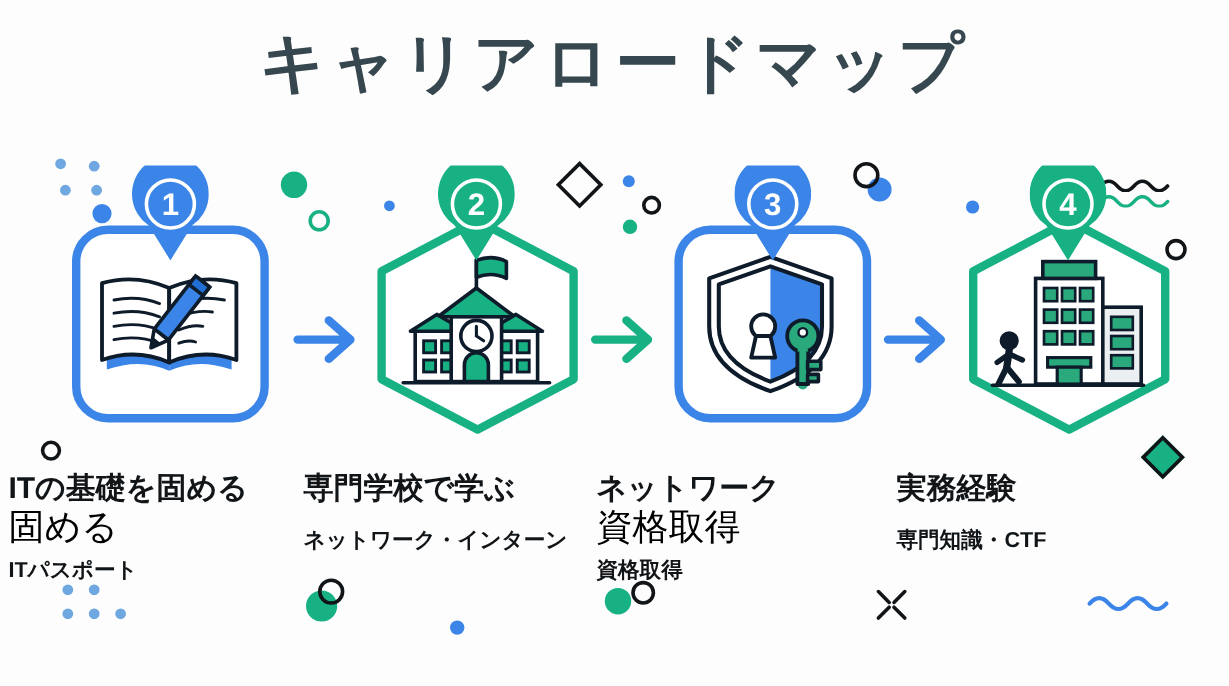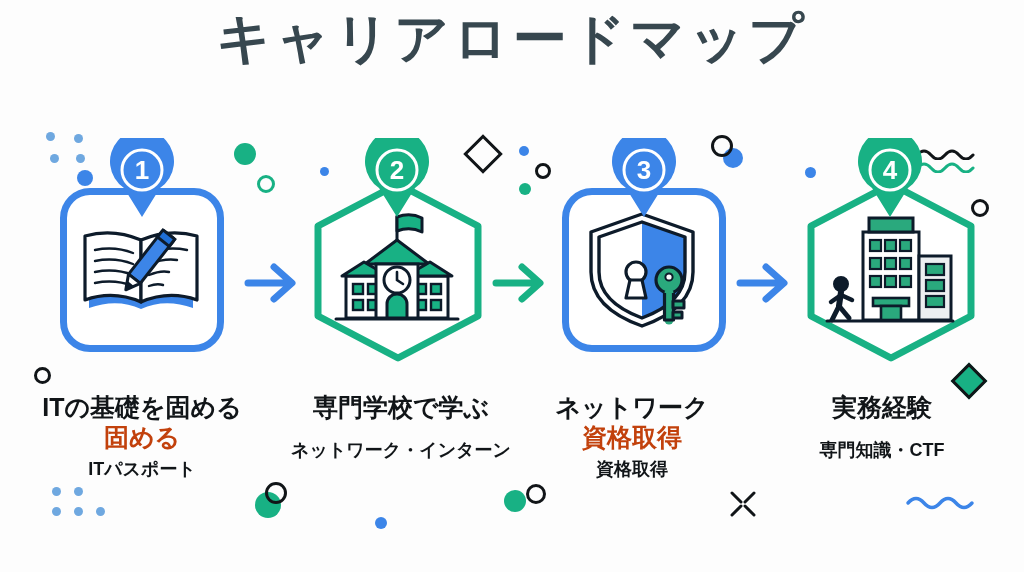--- a/index.html
+++ b/index.html
@@ -12,21 +12,21 @@
     width: 1024px;
     height: 572px;
     background: #fdfdfd;
     overflow: hidden;
     font-family: "Liberation Sans", "DejaVu Sans", sans-serif;
   }
 
   
   .title {
     position: absolute;
-    top: 9px;
+    top: 24px;
     left: 0;
     width: 1024px;
     text-align: center;
     font-size: 54px;
     font-weight: bold;
     color: #37474f;
     letter-spacing: 4px;
     line-height: 1.1;
     white-space: nowrap;
   }
@@ -117,38 +117,37 @@
     position: absolute;
     top: 392px;
     left: 0;
     width: 1024px;
     height: 110px;
   }
   .label-block {
     position: absolute;
     top: 0;
     width: 270px;
-    text-align: center;
   }
   .label-block.l1 { left: 7px; }
-  .label-block.l2 { left: 266px; }
+  .label-block.l2 { left: 253px; }
   .label-block.l3 { left: 497px; }
   .label-block.l4 { left: 747px; }
   .label-main {
     font-size: 25px;
     font-weight: bold;
     color: #111518;
     line-height: 1.2;
     letter-spacing: 0px;
     white-space: nowrap;
   }
   .label-main2 {
-    font-size: 25px;
-    font-weight: bold;
-    color: #c2410c;
+    font-size: 30px;
+    font-weight: normal;
+    color: #000000;
     line-height: 1.2;
     white-space: nowrap;
   }
   .label-sub {
     margin-top: 7px;
     font-size: 18px;
     font-weight: bold;
     color: #111518;
     line-height: 1.2;
     white-space: nowrap;

